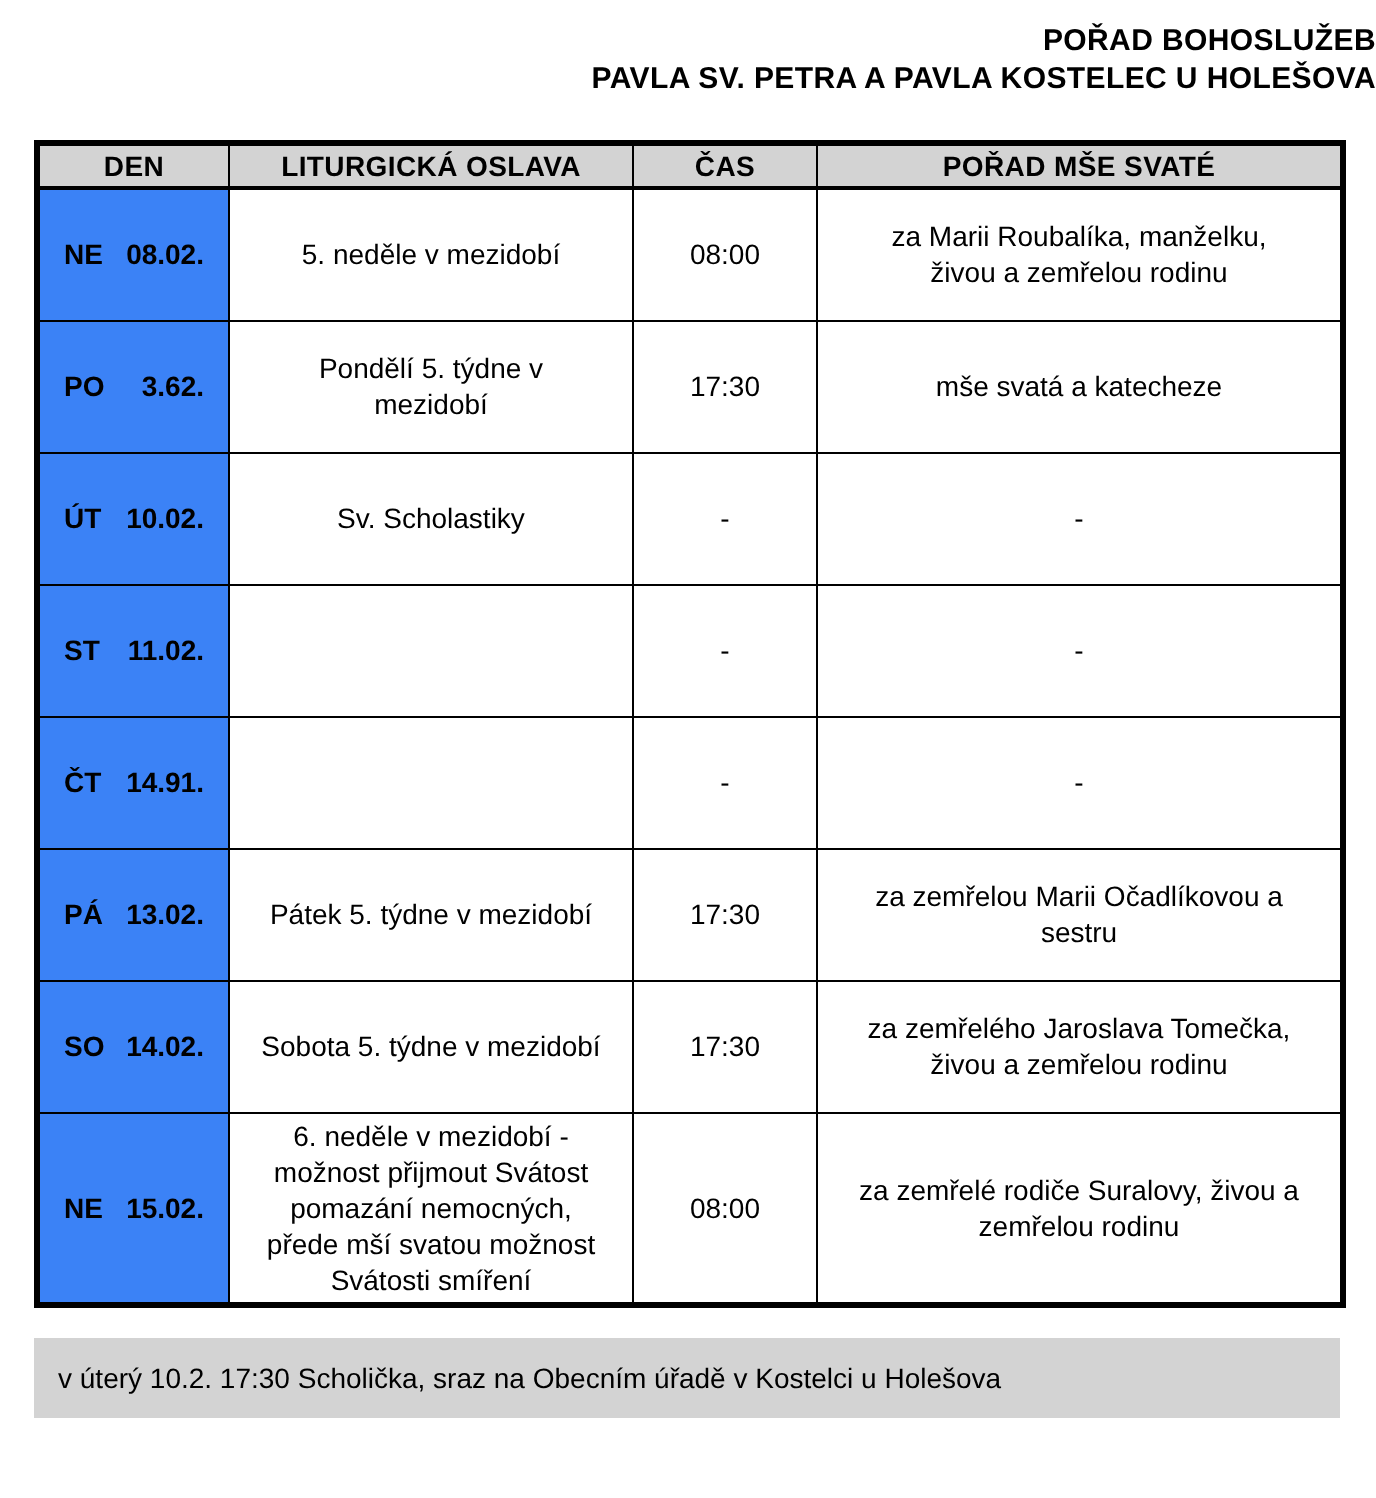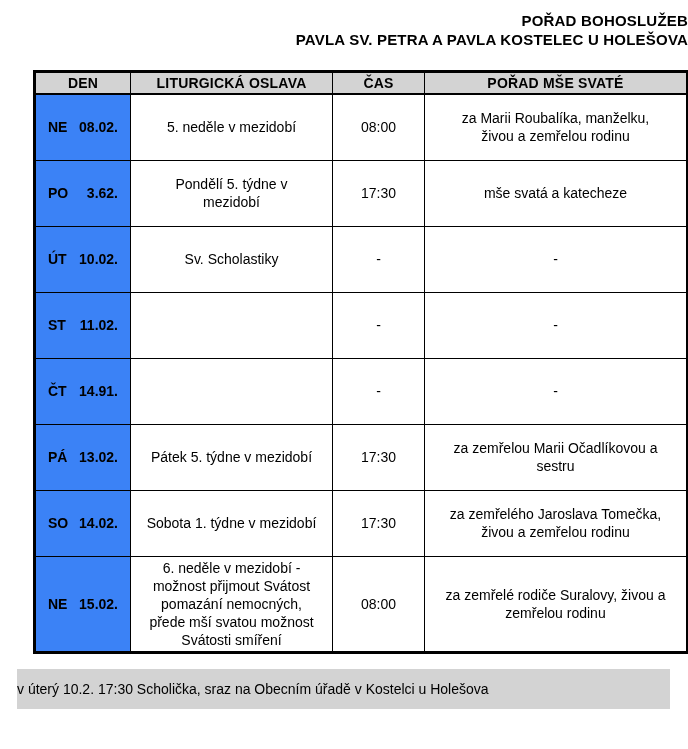--- a/index.html
+++ b/index.html
@@ -23,21 +23,21 @@
     font-weight: bold;
     line-height: 19px;
     letter-spacing: 0.2px;
   }
   .date-range {
     font-size: 14px;
     line-height: 18px;
     margin-top: 4px;
   }
   table.schedule {
-    margin: 21px 0 0 33px;
+    margin: 21px 0 0 17px;
     width: 653px;
     border-collapse: collapse;
     table-layout: fixed;
     border: 3px solid #000000;
   }
   table.schedule col.c-day { width: 96px; }
   table.schedule col.c-cel { width: 202px; }
   table.schedule col.c-time { width: 92px; }
   table.schedule col.c-int { width: 263px; }
   table.schedule th {
@@ -76,20 +76,21 @@
     padding: 0 8px;
   }
   .footer-note {
     margin: 15px 0 0 17px;
     width: 653px;
     height: 40px;
     background: #d3d3d3;
     box-sizing: border-box;
     display: flex;
     align-items: center;
+    padding-left: 12px;
     font-size: 14px;
   }
 </style>
 </head>
 <body>
 
 <div class="title-block">
   <div class="title-line">POŘAD BOHOSLUŽEB</div>
   <div class="title-line">PAVLA SV. PETRA A PAVLA KOSTELEC U HOLEŠOVA</div>
 </div>
@@ -144,21 +145,21 @@
     </tr>
     <tr>
       <td class="day-cell"><div class="day-inner"><span>PÁ</span><span>13.02.</span></div></td>
       <td>Pátek 5. týdne v mezidobí</td>
       <td>17:30</td>
       <td>za zemřelou Marii Očadlíkovou a
 sestru</td>
     </tr>
     <tr>
       <td class="day-cell"><div class="day-inner"><span>SO</span><span>14.02.</span></div></td>
-      <td>Sobota 1. týdne v mezidobí</td>
+      <td>Sobota 5. týdne v mezidobí</td>
       <td>17:30</td>
       <td>za zemřelého Jaroslava Tomečka,
 živou a zemřelou rodinu</td>
     </tr>
     <tr class="tall">
       <td class="day-cell"><div class="day-inner"><span>NE</span><span>15.02.</span></div></td>
       <td>6. neděle v mezidobí -
 možnost přijmout Svátost
 pomazání nemocných,
 přede mší svatou možnost

